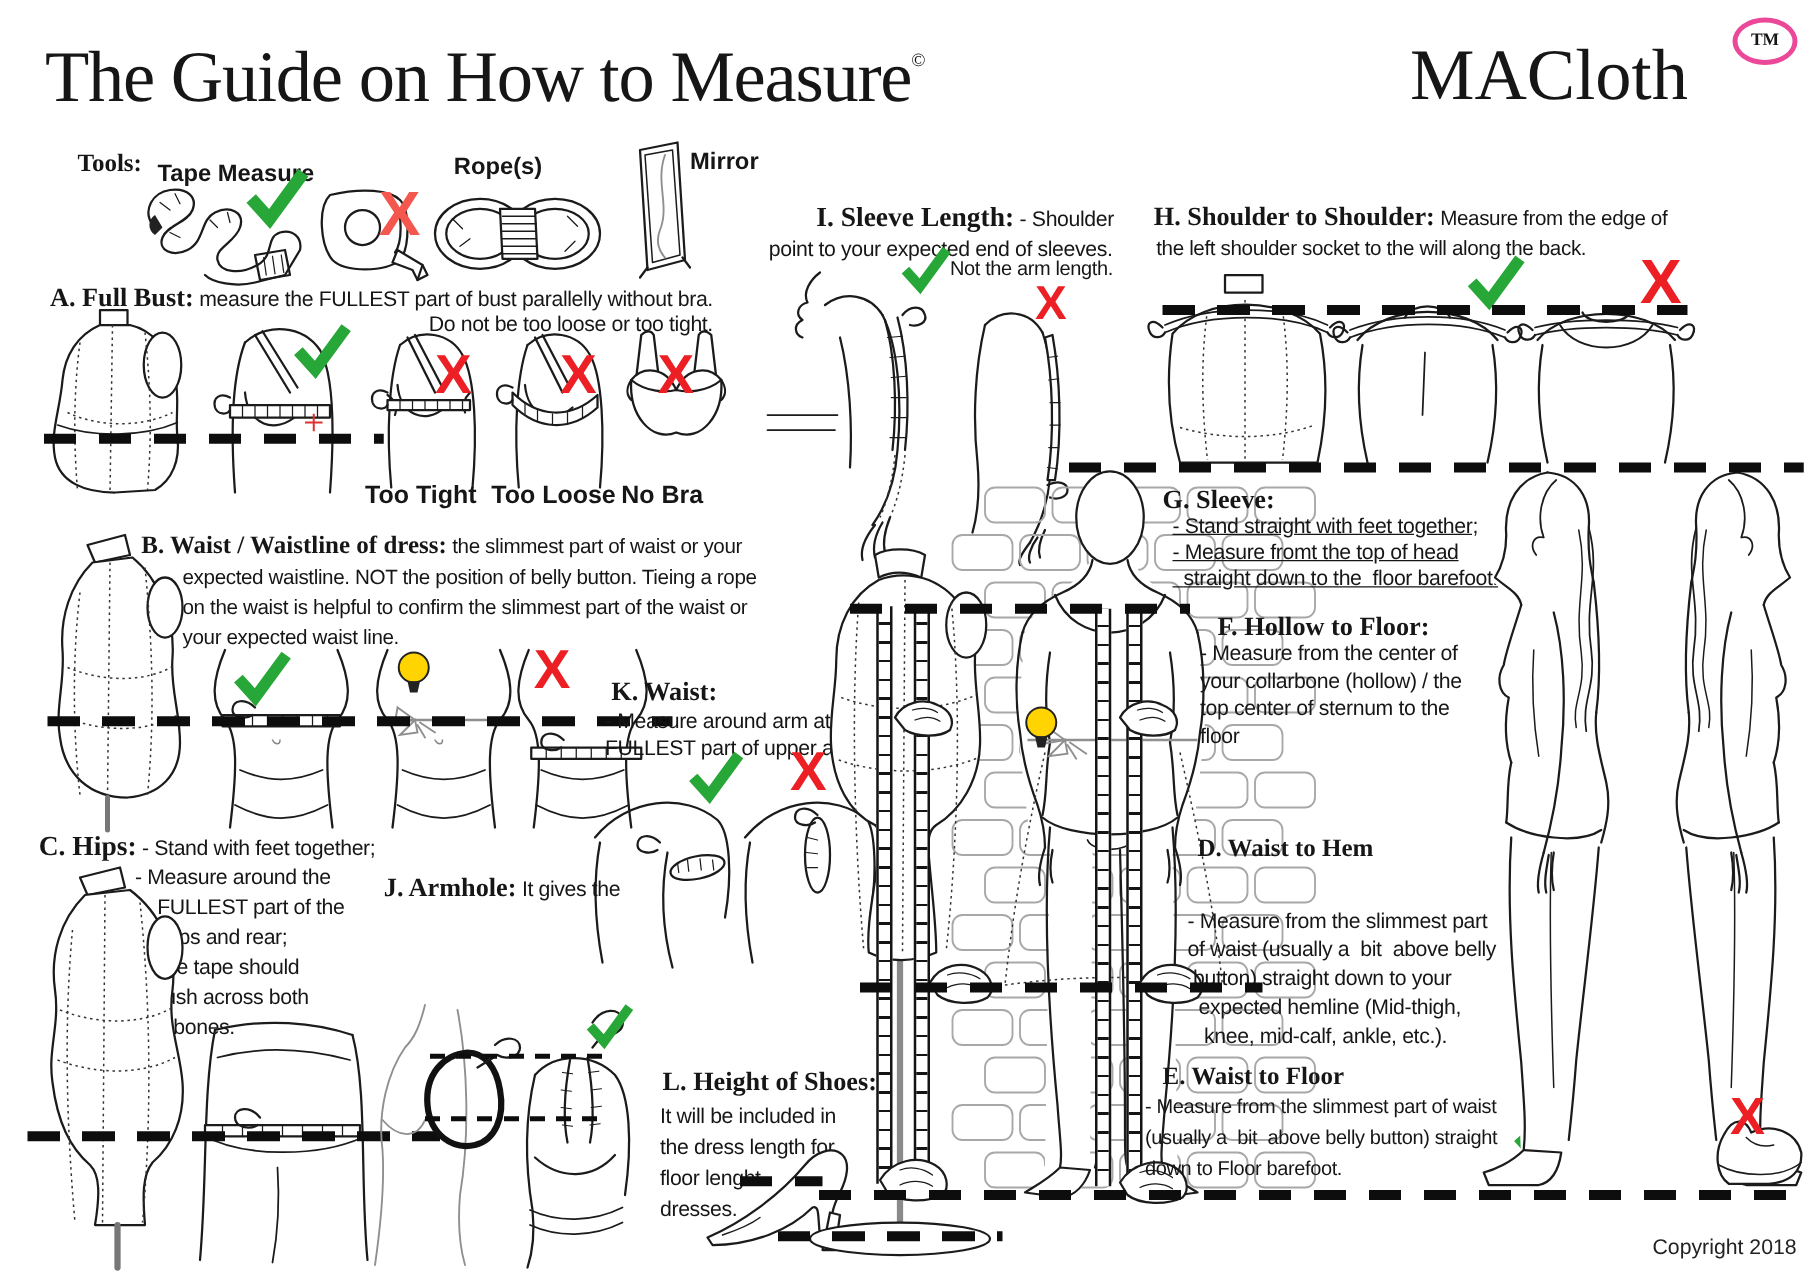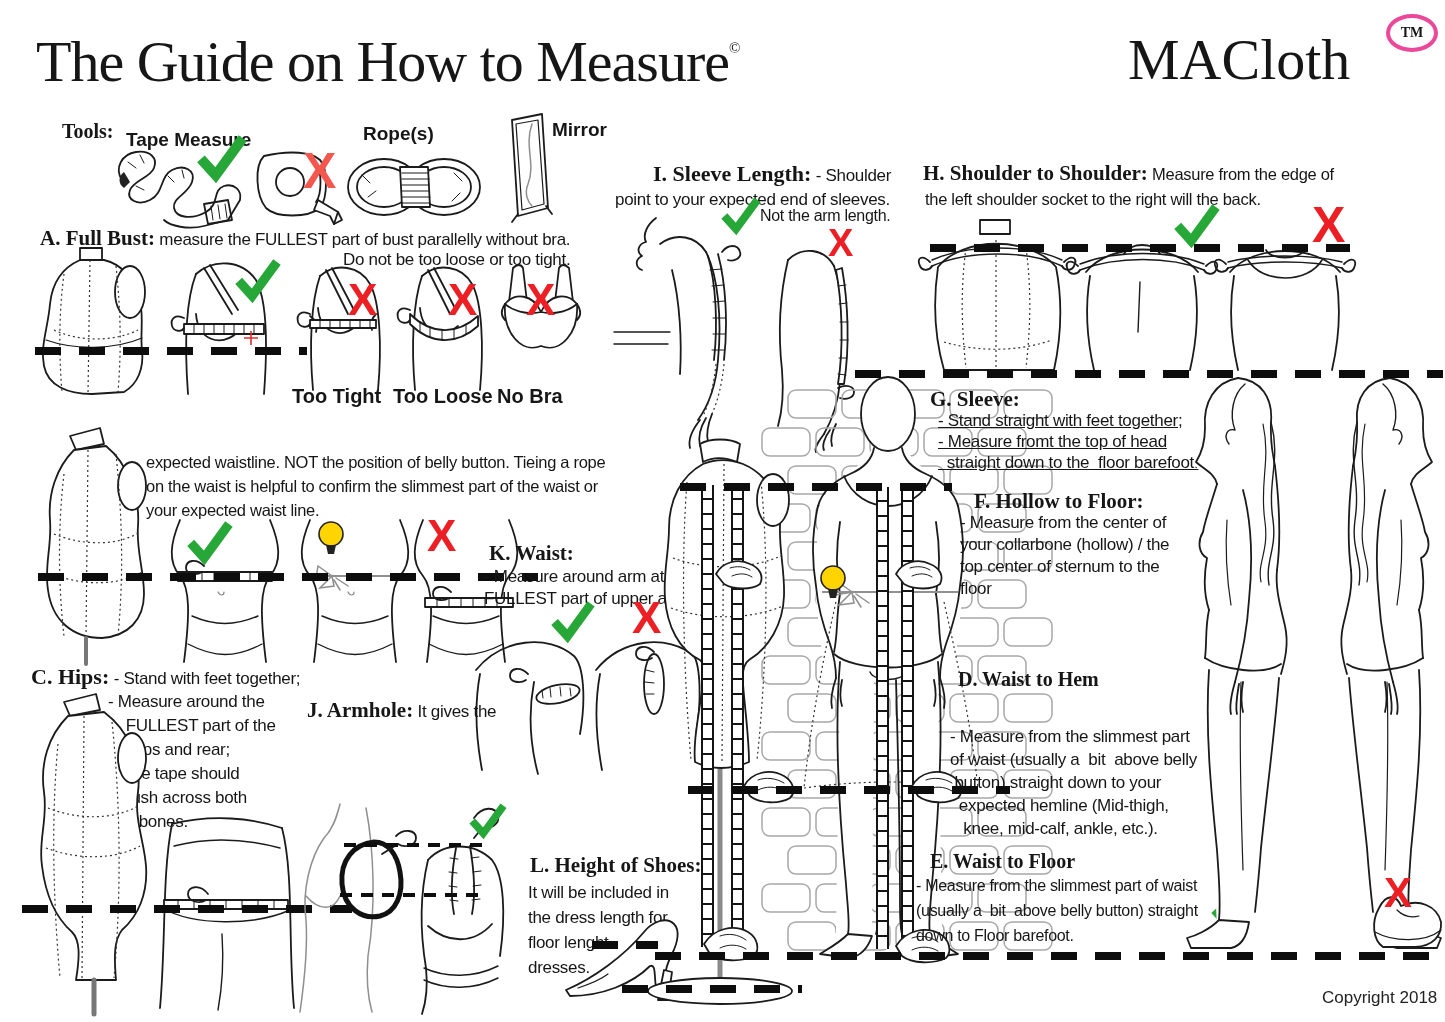--- a/index.html
+++ b/index.html
@@ -150,20 +150,23 @@
     <path class="ink" d="M8,42 C4,48 4,54 8,58 M80,42 C84,48 84,54 80,58"></path>
   </svg>
   <div class="abs xmark" style="left:526px;top:278px;">X</div>
 
   <div class="abs hdash" style="left:35px;top:347px;width:272px;"></div>
 
   <div class="abs caption" style="left:292px;top:385px;">Too Tight</div>
   <div class="abs caption" style="left:393px;top:385px;">Too Loose</div>
   <div class="abs caption" style="left:497px;top:385px;">No Bra</div>
 
+  <div class="abs" style="left:113px;top:425px;">
+    <span class="h-serif">B. Waist / Waistline of dress:</span><span class="inline-sans"> the slimmest part of waist or your</span>
+  </div>
   <div class="abs body-sans" style="left:146px;top:450px;line-height:24px;">expected waistline. NOT the position of belly button. Tieing a rope
 on the waist is helpful to confirm the slimmest part of the waist or
 your expected waist line.</div>
 
   <svg class="abs" style="left:28px;top:424px;" width="135" height="240" viewBox="0 0 135 240">
     <path class="ink-w" d="M42,12 L72,4 L76,20 L48,26 Z"></path>
     <path class="ink-w" d="M46,26 C28,44 20,70 22,96 C24,122 16,142 20,166 C24,196 44,214 74,214 C100,212 116,196 116,170 C116,146 108,126 110,102 C112,72 100,40 78,22 Z"></path>
     <ellipse class="ink-w" cx="104" cy="62" rx="14" ry="24"></ellipse>
     <path class="dotted" d="M60,26 L58,214 M36,50 C30,100 30,160 36,212 M88,30 C94,90 96,150 90,212"></path>
     <path class="dotted" d="M26,110 C55,122 90,122 112,108 M24,150 C55,162 90,162 114,148"></path>
@@ -328,21 +331,21 @@
     <path class="ink" d="M180,46 C172,80 170,120 174,156 C176,180 174,198 170,212"></path>
     <path class="ink-w" d="M228,56 C234,88 236,132 230,170 L236,170 C242,132 240,88 234,54 Z"></path>
     <path class="ink" style="stroke-width:1" d="M230,72 l8,-1 M231,90 l8,-1 M232,108 l8,0 M232,126 l8,0 M231,144 l8,0 M230,160 l8,1"></path>
     <path class="ink" d="M216,220 C210,228 206,234 208,238 M222,216 C216,224 214,232 216,236 M228,210 C224,218 222,226 224,232"></path>
     <path class="ink" d="M230,174 C238,170 246,172 246,178 C246,184 238,186 232,184"></path>
   </svg>
 
   <div class="abs" style="left:923px;top:161px;">
     <span class="h-serif" style="font-size:21px;">H. Shoulder to Shoulder:</span><span class="inline-sans"> Measure from the edge of</span>
   </div>
-  <div class="abs body-sans" style="left:925px;top:188px;">the left shoulder socket to the right will the back.</div>
+  <div class="abs body-sans" style="left:925px;top:188px;">the left shoulder socket to the will along the back.</div>
 
   <svg class="abs" style="left:918px;top:212px;" width="450" height="160" viewBox="0 0 450 160">
 
     <path class="ink-w" d="M62,22 h30 v-14 h-30 z"></path>
     <path class="ink-w" d="M20,55 C45,24 112,24 138,55 C146,96 142,130 136,158 L26,158 C18,130 14,96 20,55 Z"></path>
     <path class="dotted" d="M48,36 C42,80 44,120 48,156 M78,28 L78,156 M108,36 C114,80 112,120 108,156"></path>
     <path class="dotted" d="M26,130 C60,140 100,140 134,128"></path>
     <path class="ink" d="M14,48 C50,32 110,32 144,48 M14,54 C50,38 110,38 144,54" style="stroke-width:1.4"></path>
     <path class="ink" d="M12,50 C4,42 -2,46 2,54 C5,60 12,58 14,54"></path>
     <path class="ink" d="M146,50 C154,42 160,46 156,54 C153,60 146,58 144,54"></path>

